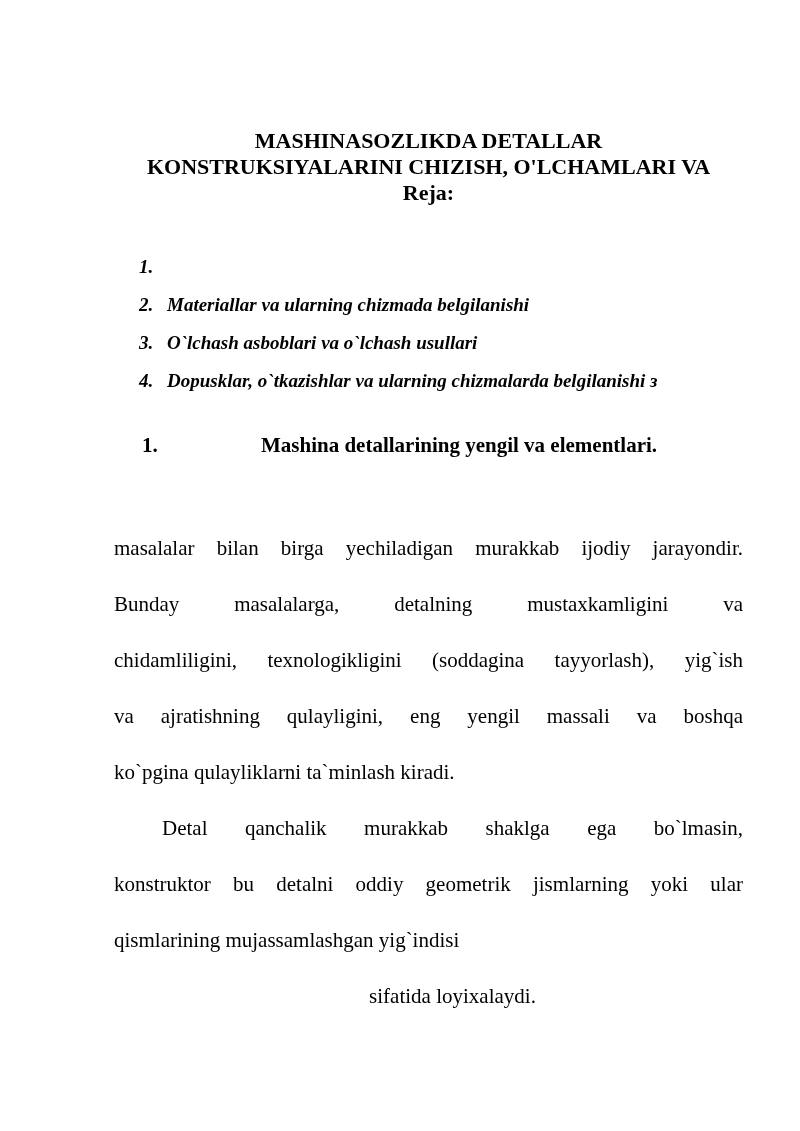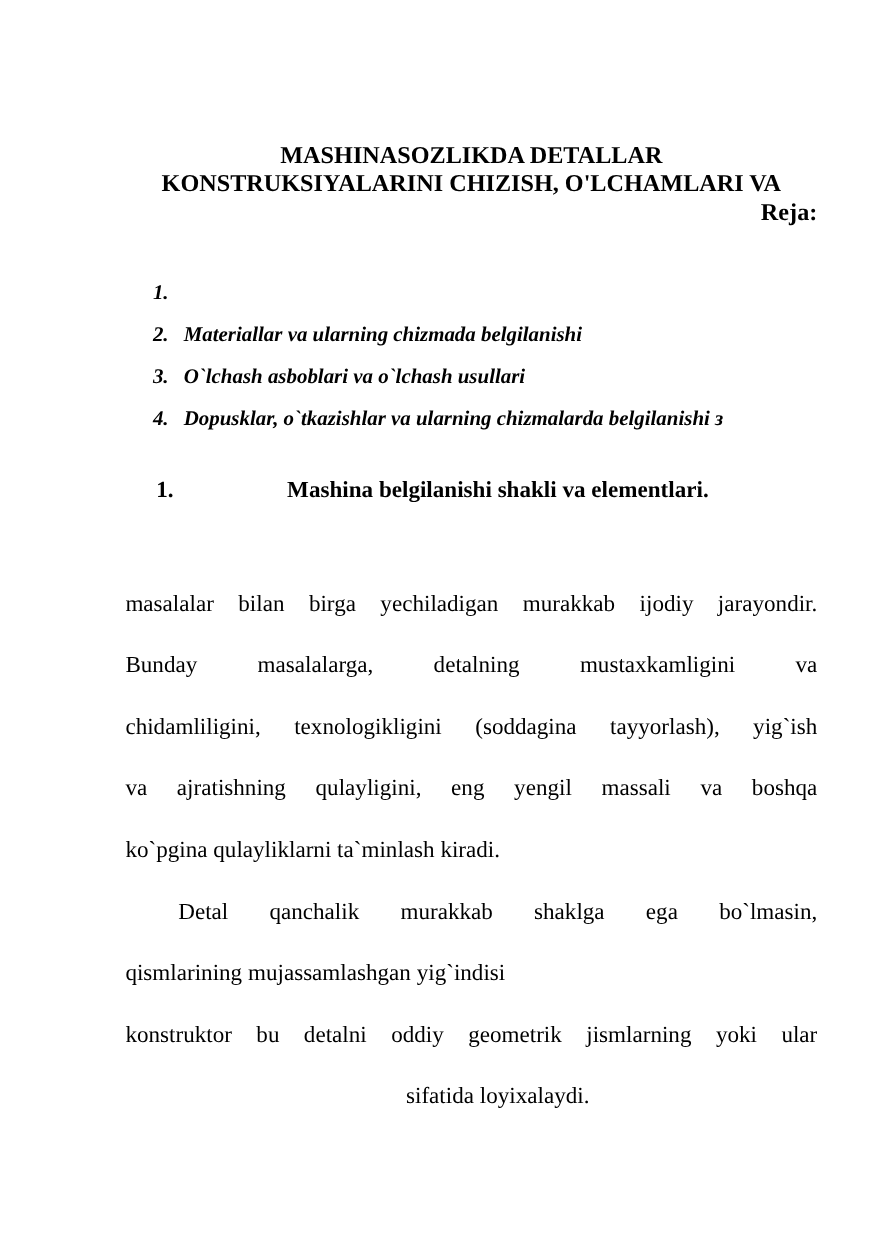--- a/index.html
+++ b/index.html
@@ -18,21 +18,21 @@
       padding: 80px 57px 0 114px; 
     }
     .title-block {
       text-align: center;
       font-weight: bold;
       font-size: 22px;
       line-height: 26px;
     }
     .title-line { white-space: nowrap; }
     .reja-line {
-      text-align: right;
+      text-align: center;
       font-weight: bold;
       font-size: 22px;
       line-height: 26px;
     }
     .plan-list {
       margin-top: 42px;
       font-weight: bold;
       font-style: italic;
       font-size: 19px;
     }
@@ -97,37 +97,37 @@
         <span class="txt">O`lchash asboblari va o`lchash usullari</span>
       </div>
       <div class="plan-item">
         <span class="num">4.</span>
         <span class="txt">Dopusklar, o`tkazishlar va ularning chizmalarda belgilanishi з</span>
       </div>
     </div>
 
     <div class="section-heading">
       <span class="num">1.</span>
-      <span class="txt">Mashina belgilanishi shakli va elementlari.</span>
+      <span class="txt">Mashina detallarining yengil va elementlari.</span>
     </div>
 
     <div class="body-text">
 
       <div>
         <div class="body-line justify">masalalar bilan birga yechiladigan murakkab ijodiy jarayondir.</div>
         <div class="body-line justify">Bunday masalalarga, detalning mustaxkamligini va</div>
         <div class="body-line justify">chidamliligini, texnologikligini (soddagina tayyorlash), yig`ish</div>
         <div class="body-line justify">va ajratishning qulayligini, eng yengil massali va boshqa</div>
         <div class="body-line">ko`pgina qulayliklarni ta`minlash kiradi.</div>
       </div>
 
       <div>
         <div class="body-line justify indent">Detal qanchalik murakkab shaklga ega bo`lmasin,</div>
+        <div class="body-line justify">konstruktor bu detalni oddiy geometrik jismlarning yoki ular</div>
         <div class="body-line">qismlarining mujassamlashgan yig`indisi</div>
-        <div class="body-line justify">konstruktor bu detalni oddiy geometrik jismlarning yoki ular</div>
       </div>
 
       <div>
         <div class="body-line indent">sifatida loyixalaydi.</div>
       </div>
 
     </div>
 
   </div>
 </div>

